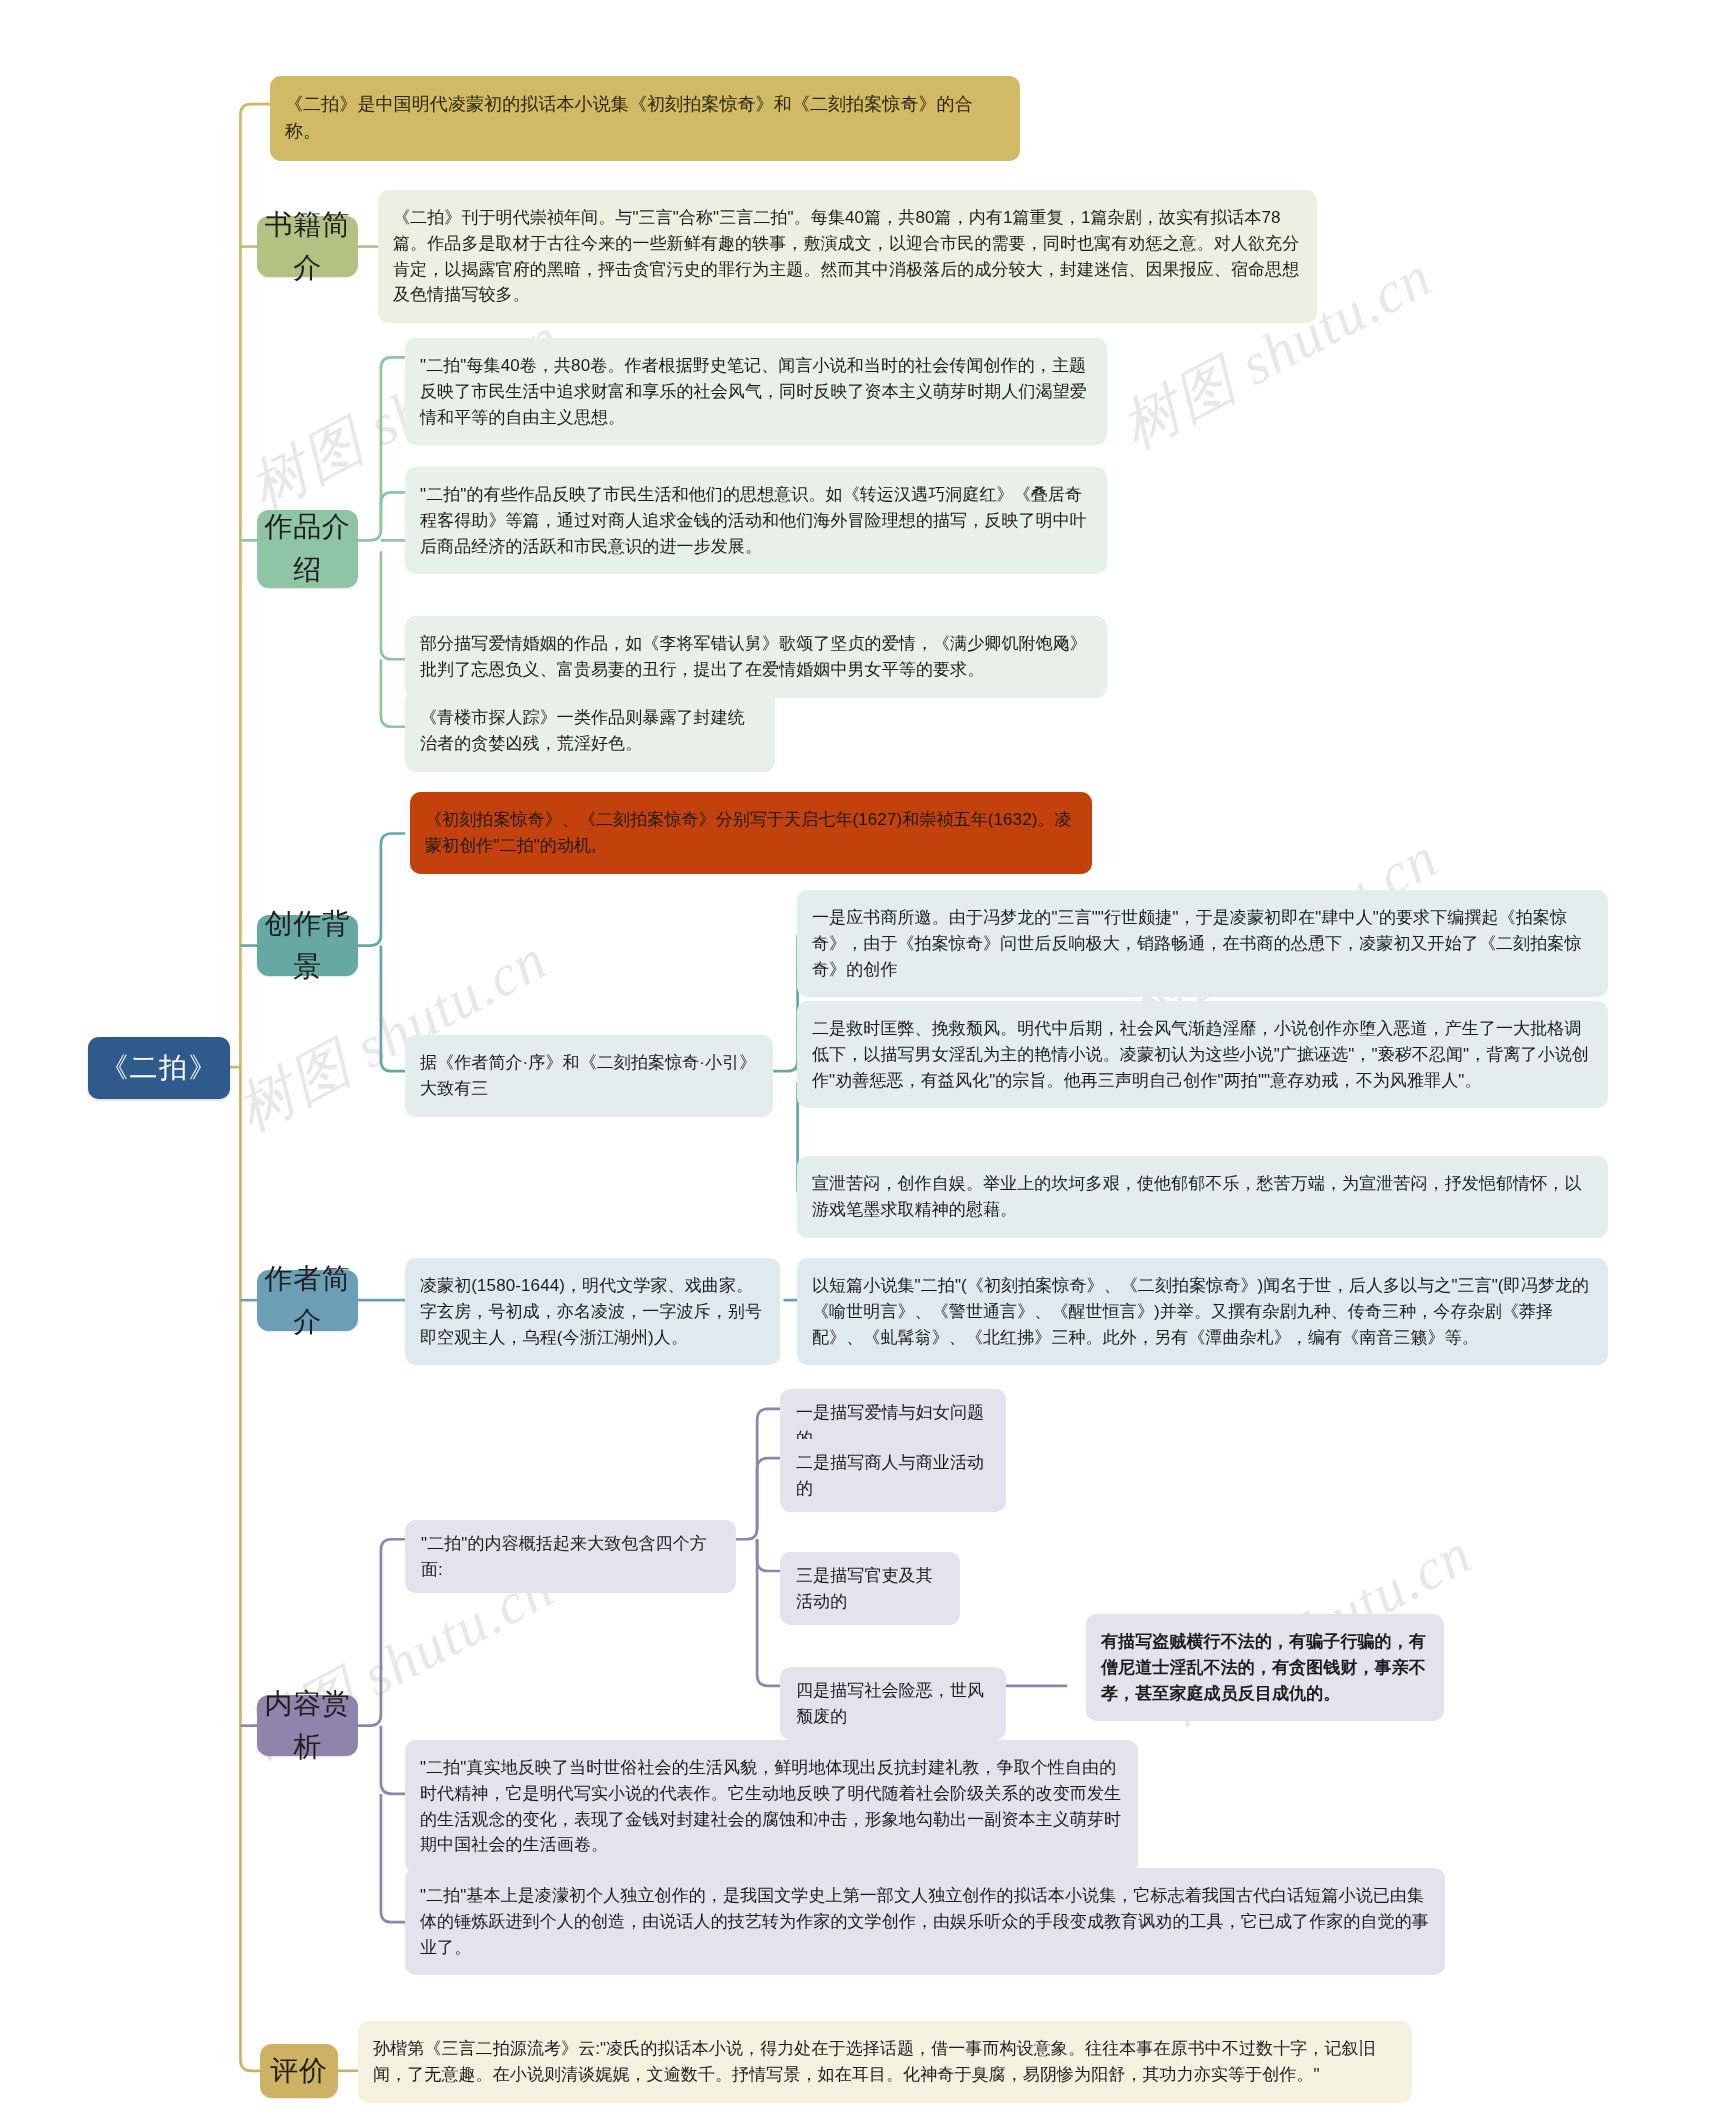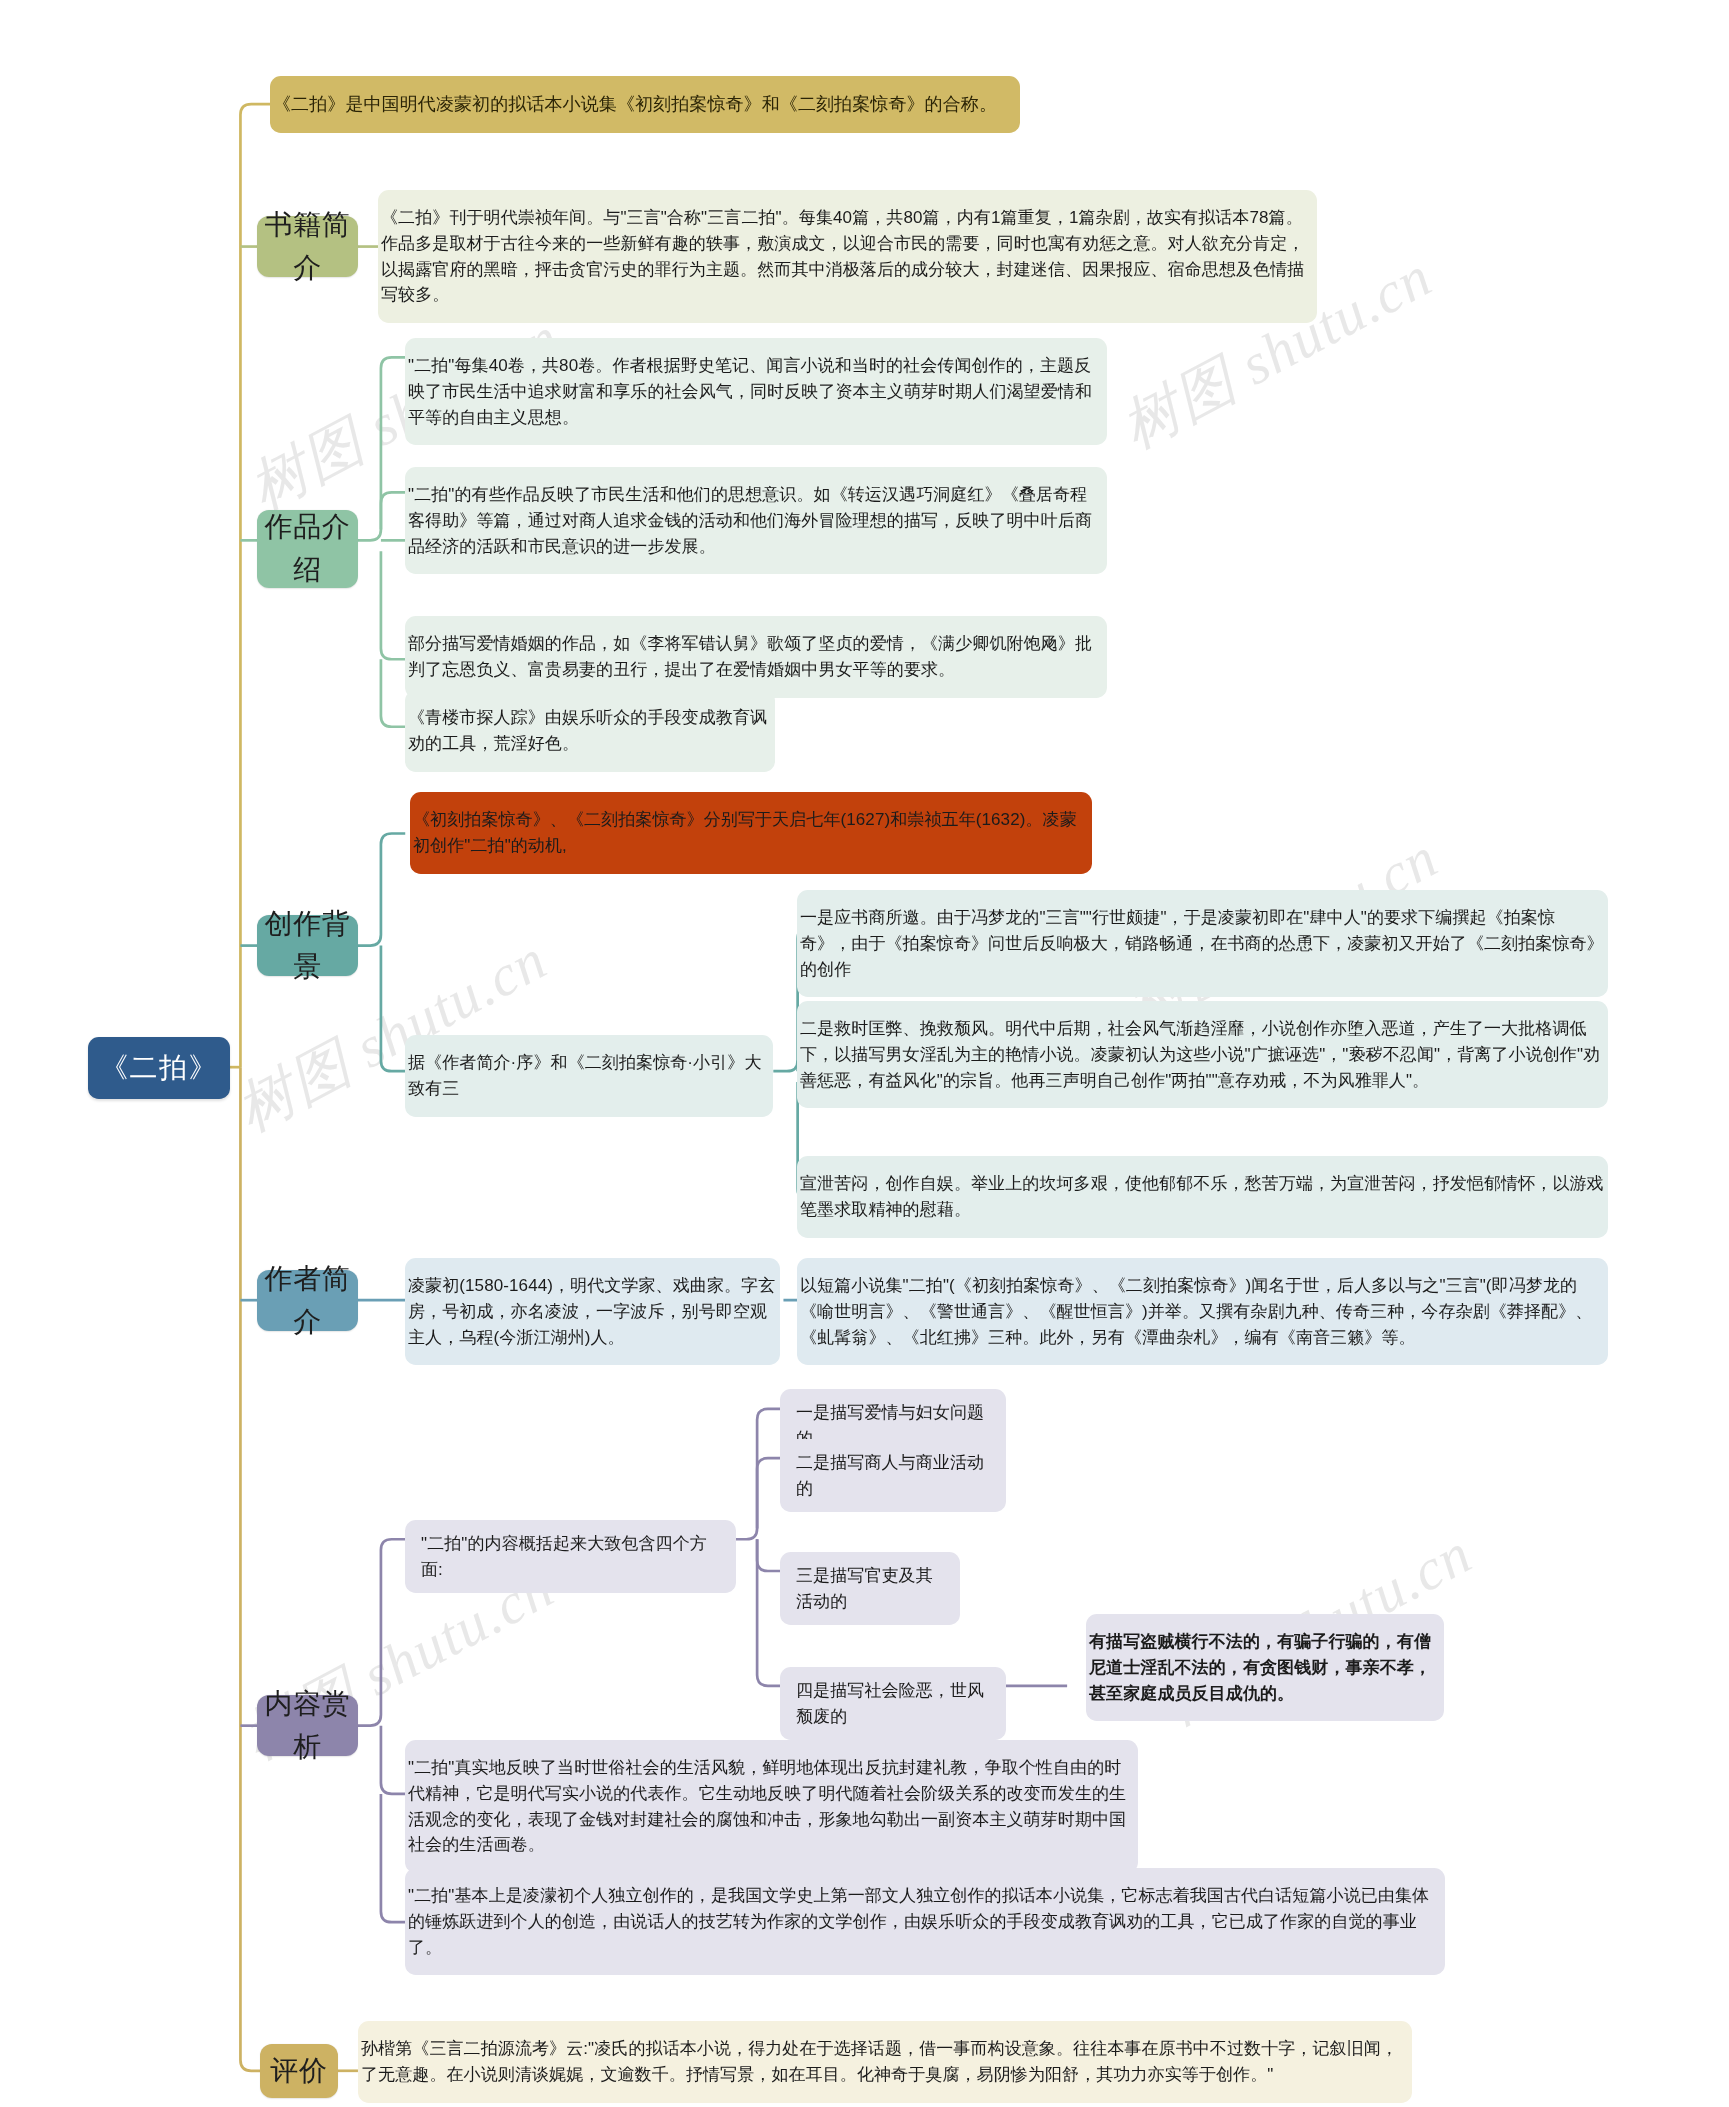--- a/index.html
+++ b/index.html
@@ -58,21 +58,21 @@
     justify-content:center;
     font-size:28px;
     color:#1e1e1e;
     border-radius:12px;
     box-shadow:0 0.7px 1.4px rgba(0,0,0,.10);
     text-align:center;
     letter-spacing:0.7px;
   }
   .leaf{
     font-size:17px;
-    padding:15px 3px;
+    padding:15px 15px;
     border-radius:10.8px;
     color:#1b1b1b;
   }
   .tight{padding:10.8px 16px;}
 </style>
 </head>
 <body>
 
 <div id="canvas">
 
@@ -134,21 +134,21 @@
 
   <div class="node leaf" style="left:270px;top:76px;width:750px;background:#d1ba66;color:#2b2406;font-size:18px;">《二拍》是中国明代凌蒙初的拟话本小说集《初刻拍案惊奇》和《二刻拍案惊奇》的合称。</div>
 
   <div class="node branch" style="left:257px;top:216px;width:101px;height:61px;background:#b4c182;">书籍简介</div>
   <div class="node leaf" style="left:378px;top:190px;width:939px;background:#edf0e1;">《二拍》刊于明代崇祯年间。与"三言"合称"三言二拍"。每集40篇，共80篇，内有1篇重复，1篇杂剧，故实有拟话本78篇。作品多是取材于古往今来的一些新鲜有趣的轶事，敷演成文，以迎合市民的需要，同时也寓有劝惩之意。对人欲充分肯定，以揭露官府的黑暗，抨击贪官污史的罪行为主题。然而其中消极落后的成分较大，封建迷信、因果报应、宿命思想及色情描写较多。</div>
 
   <div class="node branch" style="left:257px;top:510px;width:101px;height:78px;background:#8fc4a5;">作品介绍</div>
   <div class="node leaf" style="left:405px;top:338px;width:702px;background:#e7f0ea;">"二拍"每集40卷，共80卷。作者根据野史笔记、闻言小说和当时的社会传闻创作的，主题反映了市民生活中追求财富和享乐的社会风气，同时反映了资本主义萌芽时期人们渴望爱情和平等的自由主义思想。</div>
   <div class="node leaf" style="left:405px;top:467px;width:702px;background:#e7f0ea;">"二拍"的有些作品反映了市民生活和他们的思想意识。如《转运汉遇巧洞庭红》《叠居奇程客得助》等篇，通过对商人追求金钱的活动和他们海外冒险理想的描写，反映了明中叶后商品经济的活跃和市民意识的进一步发展。</div>
   <div class="node leaf" style="left:405px;top:616px;width:702px;background:#e7f0ea;">部分描写爱情婚姻的作品，如《李将军错认舅》歌颂了坚贞的爱情，《满少卿饥附饱飏》批判了忘恩负义、富贵易妻的丑行，提出了在爱情婚姻中男女平等的要求。</div>
-  <div class="node leaf" style="left:405px;top:690px;width:370px;background:#e7f0ea;">《青楼市探人踪》由娱乐听众的手段变成教育讽劝的工具，荒淫好色。</div>
+  <div class="node leaf" style="left:405px;top:690px;width:370px;background:#e7f0ea;">《青楼市探人踪》一类作品则暴露了封建统治者的贪婪凶残，荒淫好色。</div>
 
   <div class="node branch" style="left:257px;top:915px;width:101px;height:61px;background:#66a9a3;">创作背景</div>
   <div class="node leaf" style="left:410px;top:792px;width:682px;background:#c2410c;">《初刻拍案惊奇》、《二刻拍案惊奇》分别写于天启七年(1627)和崇祯五年(1632)。凌蒙初创作"二拍"的动机,</div>
   <div class="node leaf" style="left:405px;top:1035px;width:368px;background:#e3eeec;">据《作者简介·序》和《二刻拍案惊奇·小引》大致有三</div>
   <div class="node leaf" style="left:797px;top:890px;width:811px;background:#e3eeec;">一是应书商所邀。由于冯梦龙的"三言""行世颇捷"，于是凌蒙初即在"肆中人"的要求下编撰起《拍案惊奇》，由于《拍案惊奇》问世后反响极大，销路畅通，在书商的怂恿下，凌蒙初又开始了《二刻拍案惊奇》的创作</div>
   <div class="node leaf" style="left:797px;top:1001px;width:811px;background:#e3eeec;">二是救时匡弊、挽救颓风。明代中后期，社会风气渐趋淫靡，小说创作亦堕入恶道，产生了一大批格调低下，以描写男女淫乱为主的艳情小说。凌蒙初认为这些小说"广摭诬选"，"亵秽不忍闻"，背离了小说创作"劝善惩恶，有益风化"的宗旨。他再三声明自己创作"两拍""意存劝戒，不为风雅罪人"。</div>
   <div class="node leaf" style="left:797px;top:1156px;width:811px;background:#e3eeec;">宣泄苦闷，创作自娱。举业上的坎坷多艰，使他郁郁不乐，愁苦万端，为宣泄苦闷，抒发悒郁情怀，以游戏笔墨求取精神的慰藉。</div>
 
   <div class="node branch" style="left:257px;top:1270px;width:101px;height:61px;background:#6a9fb5;">作者简介</div>
   <div class="node leaf" style="left:405px;top:1258px;width:375px;background:#dfeaf0;">凌蒙初(1580-1644)，明代文学家、戏曲家。字玄房，号初成，亦名凌波，一字波斥，别号即空观主人，乌程(今浙江湖州)人。</div>

